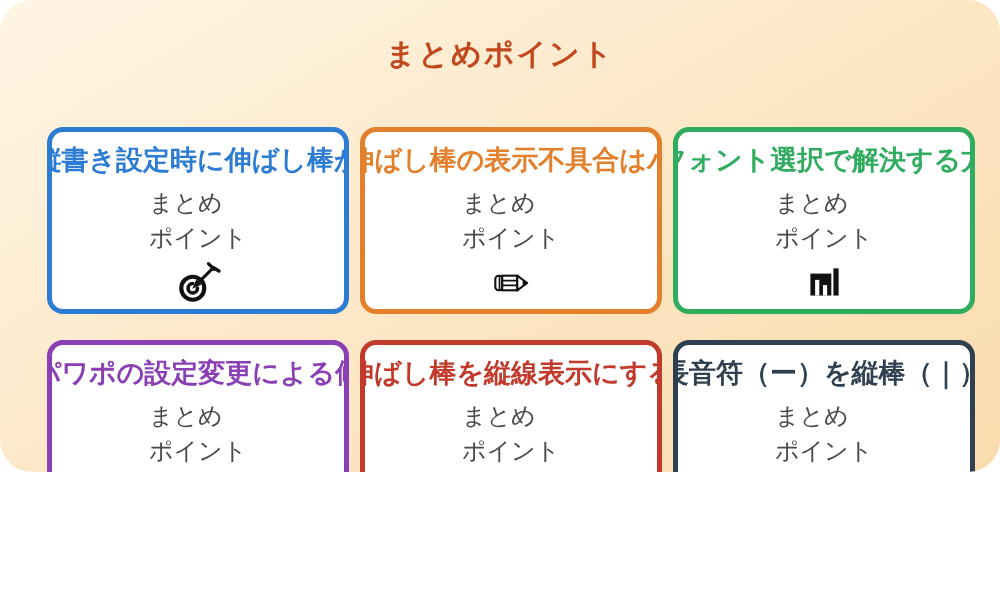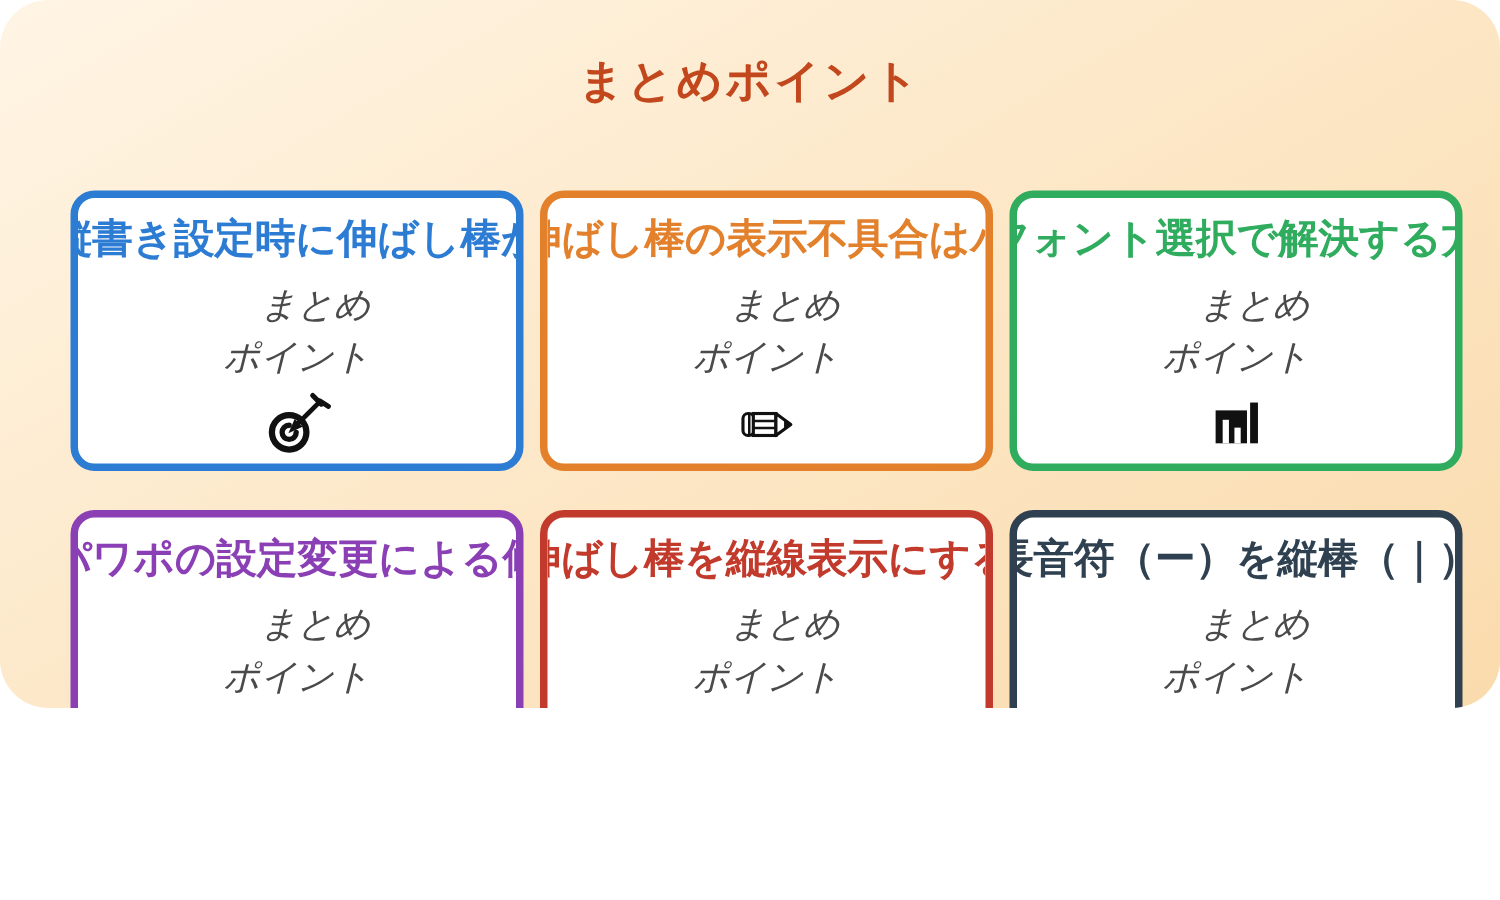--- a/index.html
+++ b/index.html
@@ -25,22 +25,22 @@
     display:flex; flex-direction:column; align-items:center;
   }
   .card-title-clip {
     width:100%; margin-top:11px;
     display:flex; justify-content:center; overflow:hidden; flex:none;
   }
   .card-title {
     white-space:nowrap; font-size:27px; font-weight:bold; line-height:1.25;
   }
   .card-body {
-    margin-top:9px; text-align:right;
-    font-size:24px; line-height:35px; color:#4A4A4A; flex:none;font-style:italic;
+    margin-top:9px; text-align:left;
+    font-size:24px; line-height:35px; color:#4A4A4A; flex:none;
   }
   .card-icon {
     margin-top:1px; height:52px; width:100%;
     display:flex; align-items:center; justify-content:center; flex:none;
   }
   .card-icon svg { display:block; }
   .star-glyph { font-size:30px; color:#1b1b1b; line-height:1; }
 </style>
 </head>
 <body>

